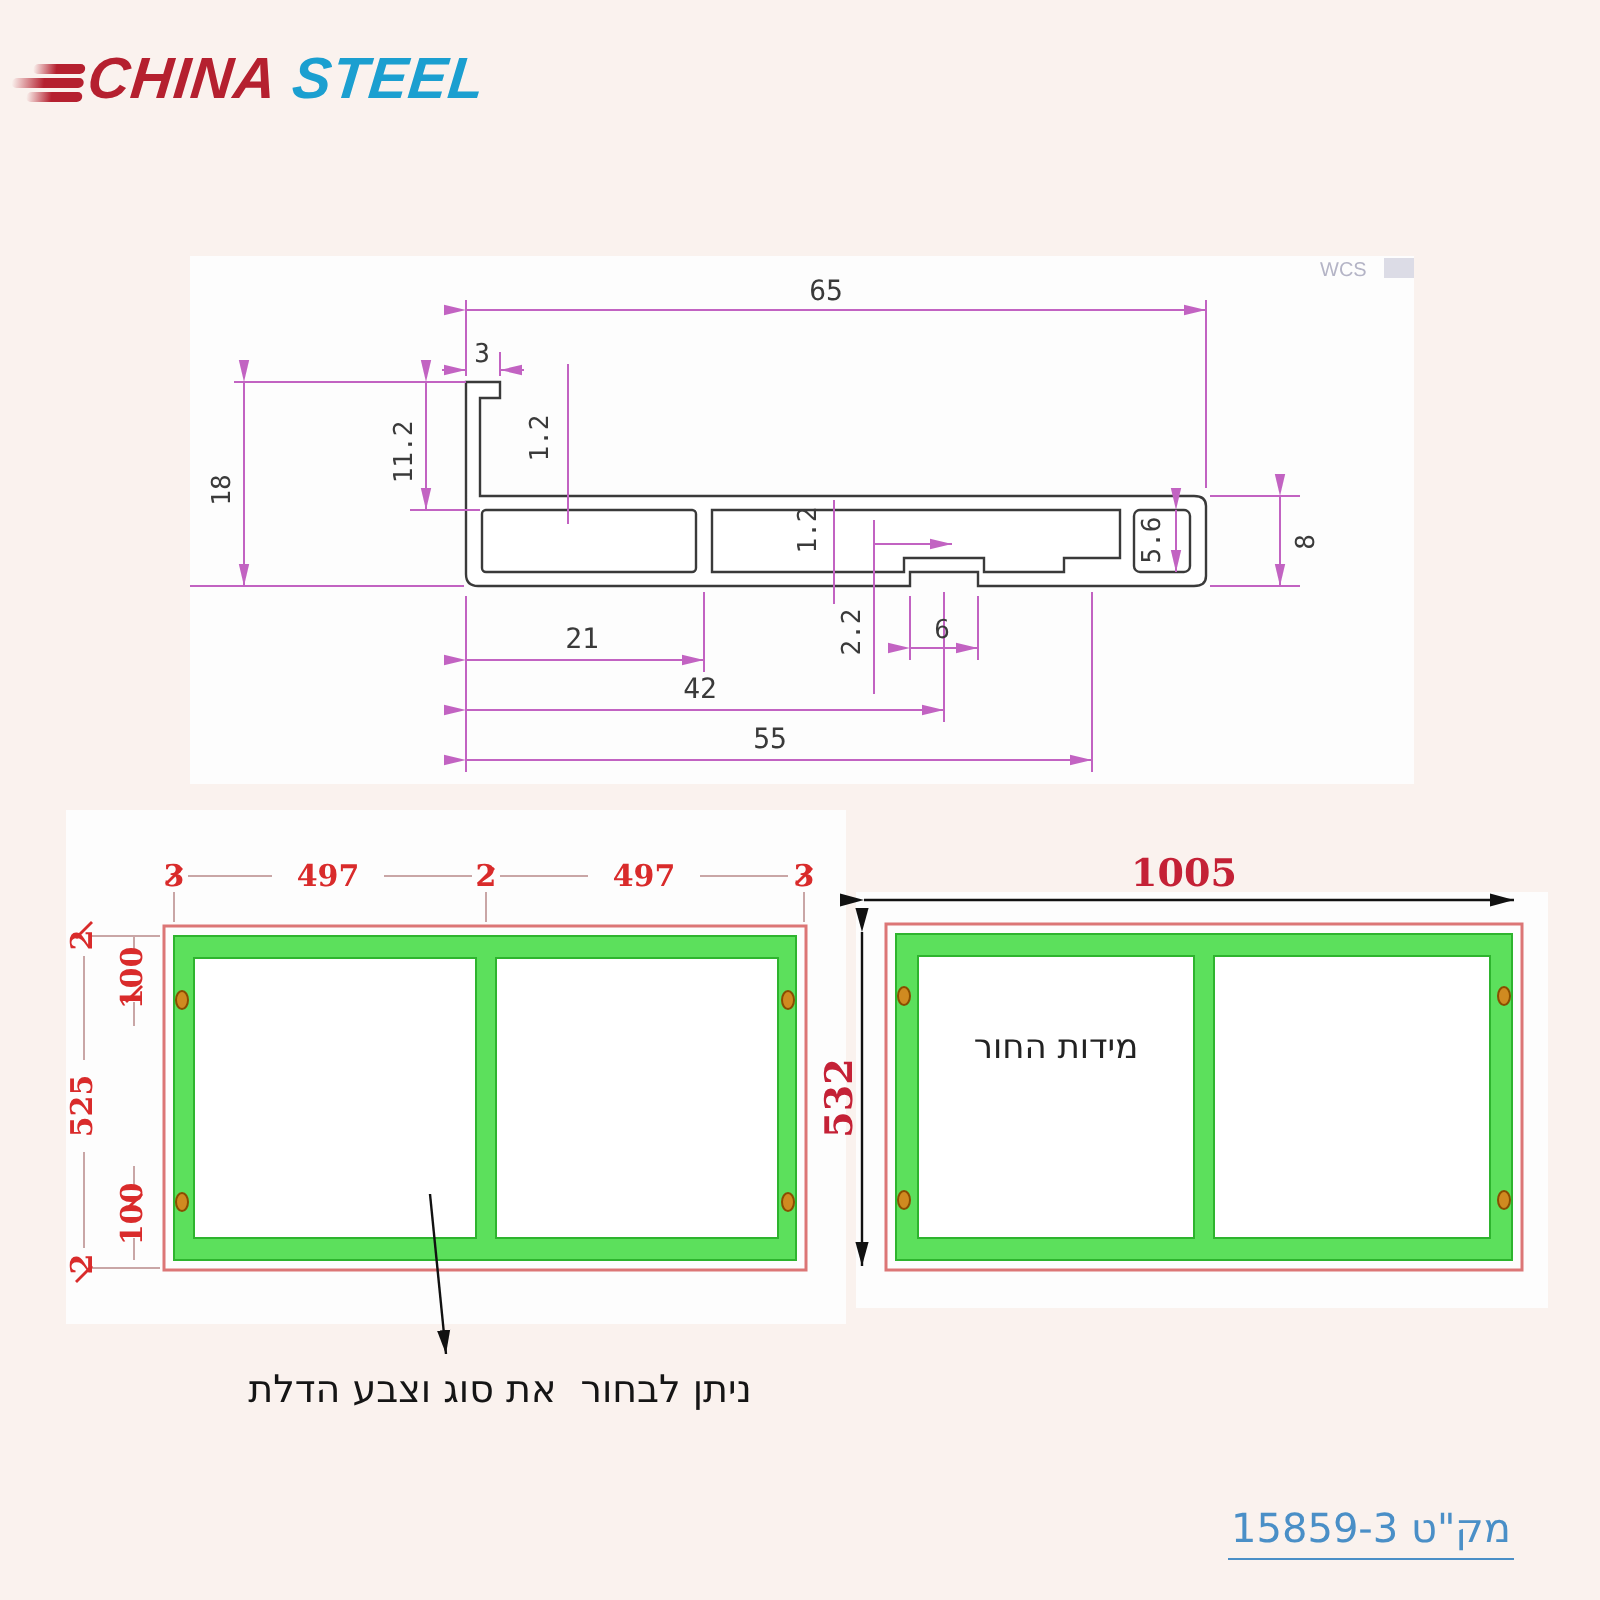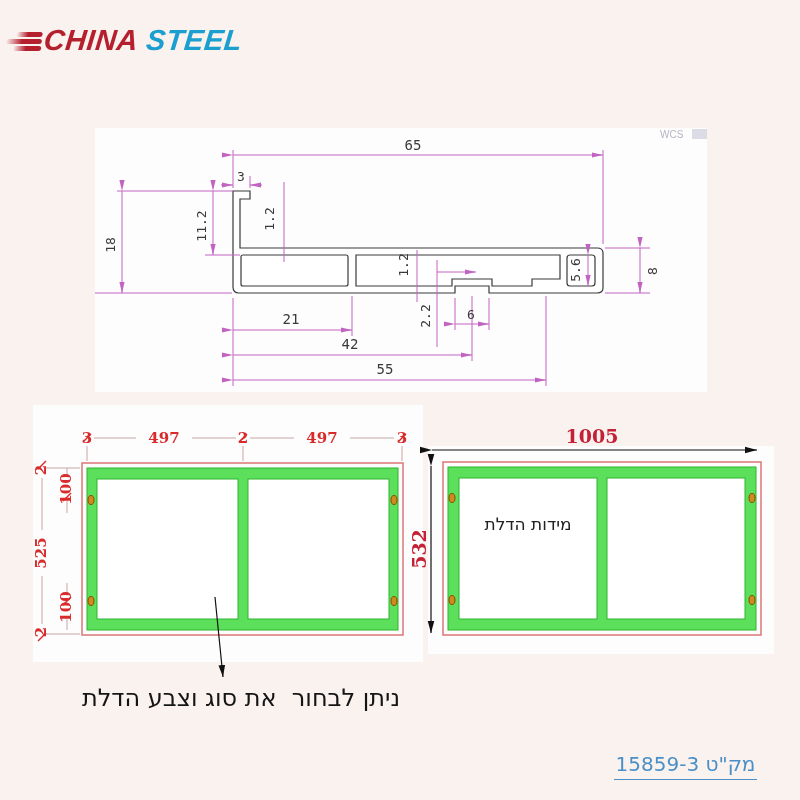--- a/index.html
+++ b/index.html
@@ -34,21 +34,21 @@
   text.red-dim{font-family:"DejaVu Serif",serif;font-weight:bold;font-size:15px;fill:#d92b2b;}
   text.red-big{font-family:"DejaVu Serif",serif;font-weight:bold;font-size:19px;fill:#c42136;}
   text.wcs{font-family:"Liberation Sans",sans-serif;font-size:10px;fill:#b4b4c6;}
   
   .hole-label{
     left:463px;top:514px;width:130px;text-align:center;
     font-size:17px;color:#222;direction:rtl;
   }
   .note{
     left:100px;top:684px;width:300px;text-align:center;
-    font-size:24px;color:#151515;direction:rtl;white-space:pre;
+    font-size:19px;color:#151515;direction:rtl;white-space:pre;
   }
   .sku{
     left:598px;top:752px;width:175px;text-align:center;
     font-size:20px;color:#4a8fc7;direction:rtl;
   }
   .sku span{border-bottom:1.5px solid #4a8fc7;padding:0 2px 3px 2px;cursor:pointer;}
 </style>
 </head>
 <body>
 
@@ -209,15 +209,15 @@
       <line x1="432" y1="450" x2="757" y2="450" marker-start="url(#ab)" marker-end="url(#ab)"></line>
       <line x1="431" y1="466" x2="431" y2="633" marker-start="url(#ab)" marker-end="url(#ab)"></line>
     </g>
     <text class="red-big" x="592" y="443" text-anchor="middle">1005</text>
     <text class="red-big" x="421" y="554" text-anchor="middle" transform="rotate(-90 421 549)">532</text>
   </g>
 
   <line x1="215" y1="597" x2="223" y2="677" stroke="#111" stroke-width="1.2" marker-end="url(#ab)"></line>
 </svg>
 
-<div class="abs hole-label">מידות הדלת</div>
+<div class="abs hole-label">מידות החור</div>
 <div class="abs note">ניתן לבחור  את סוג וצבע הדלת</div>
 <div class="abs sku"><span>מק"ט 15859-3</span></div>
 
 </body></html>

